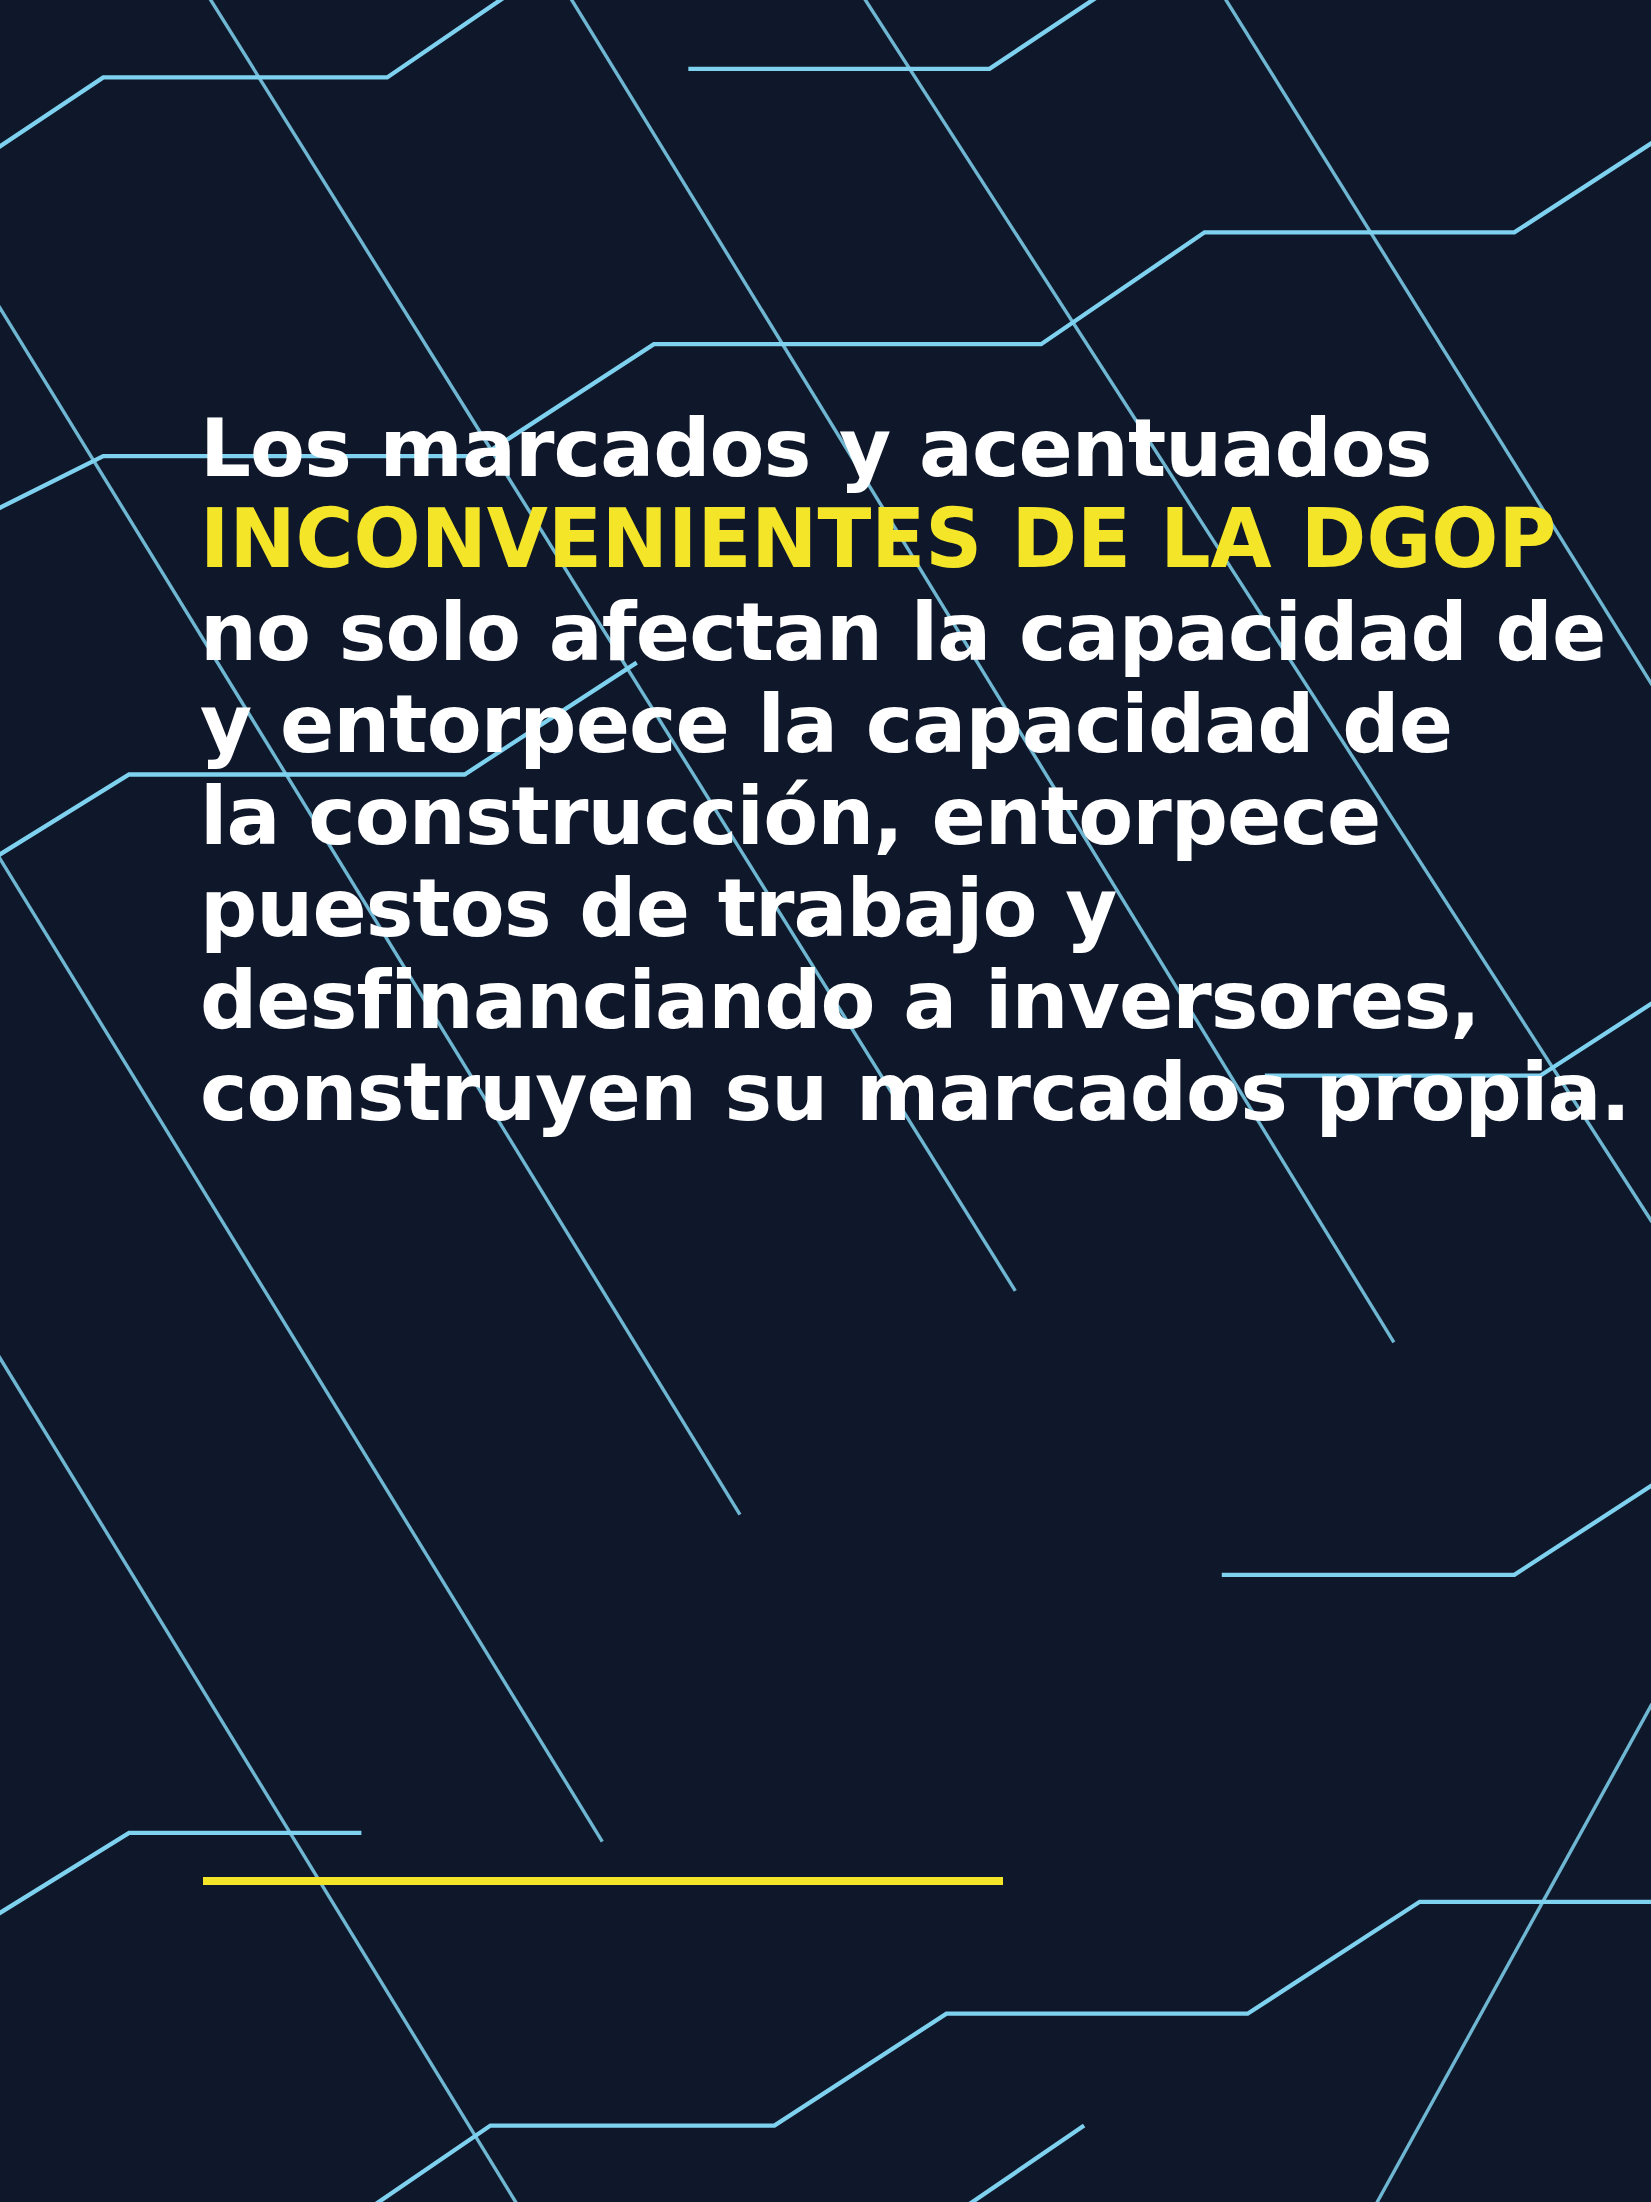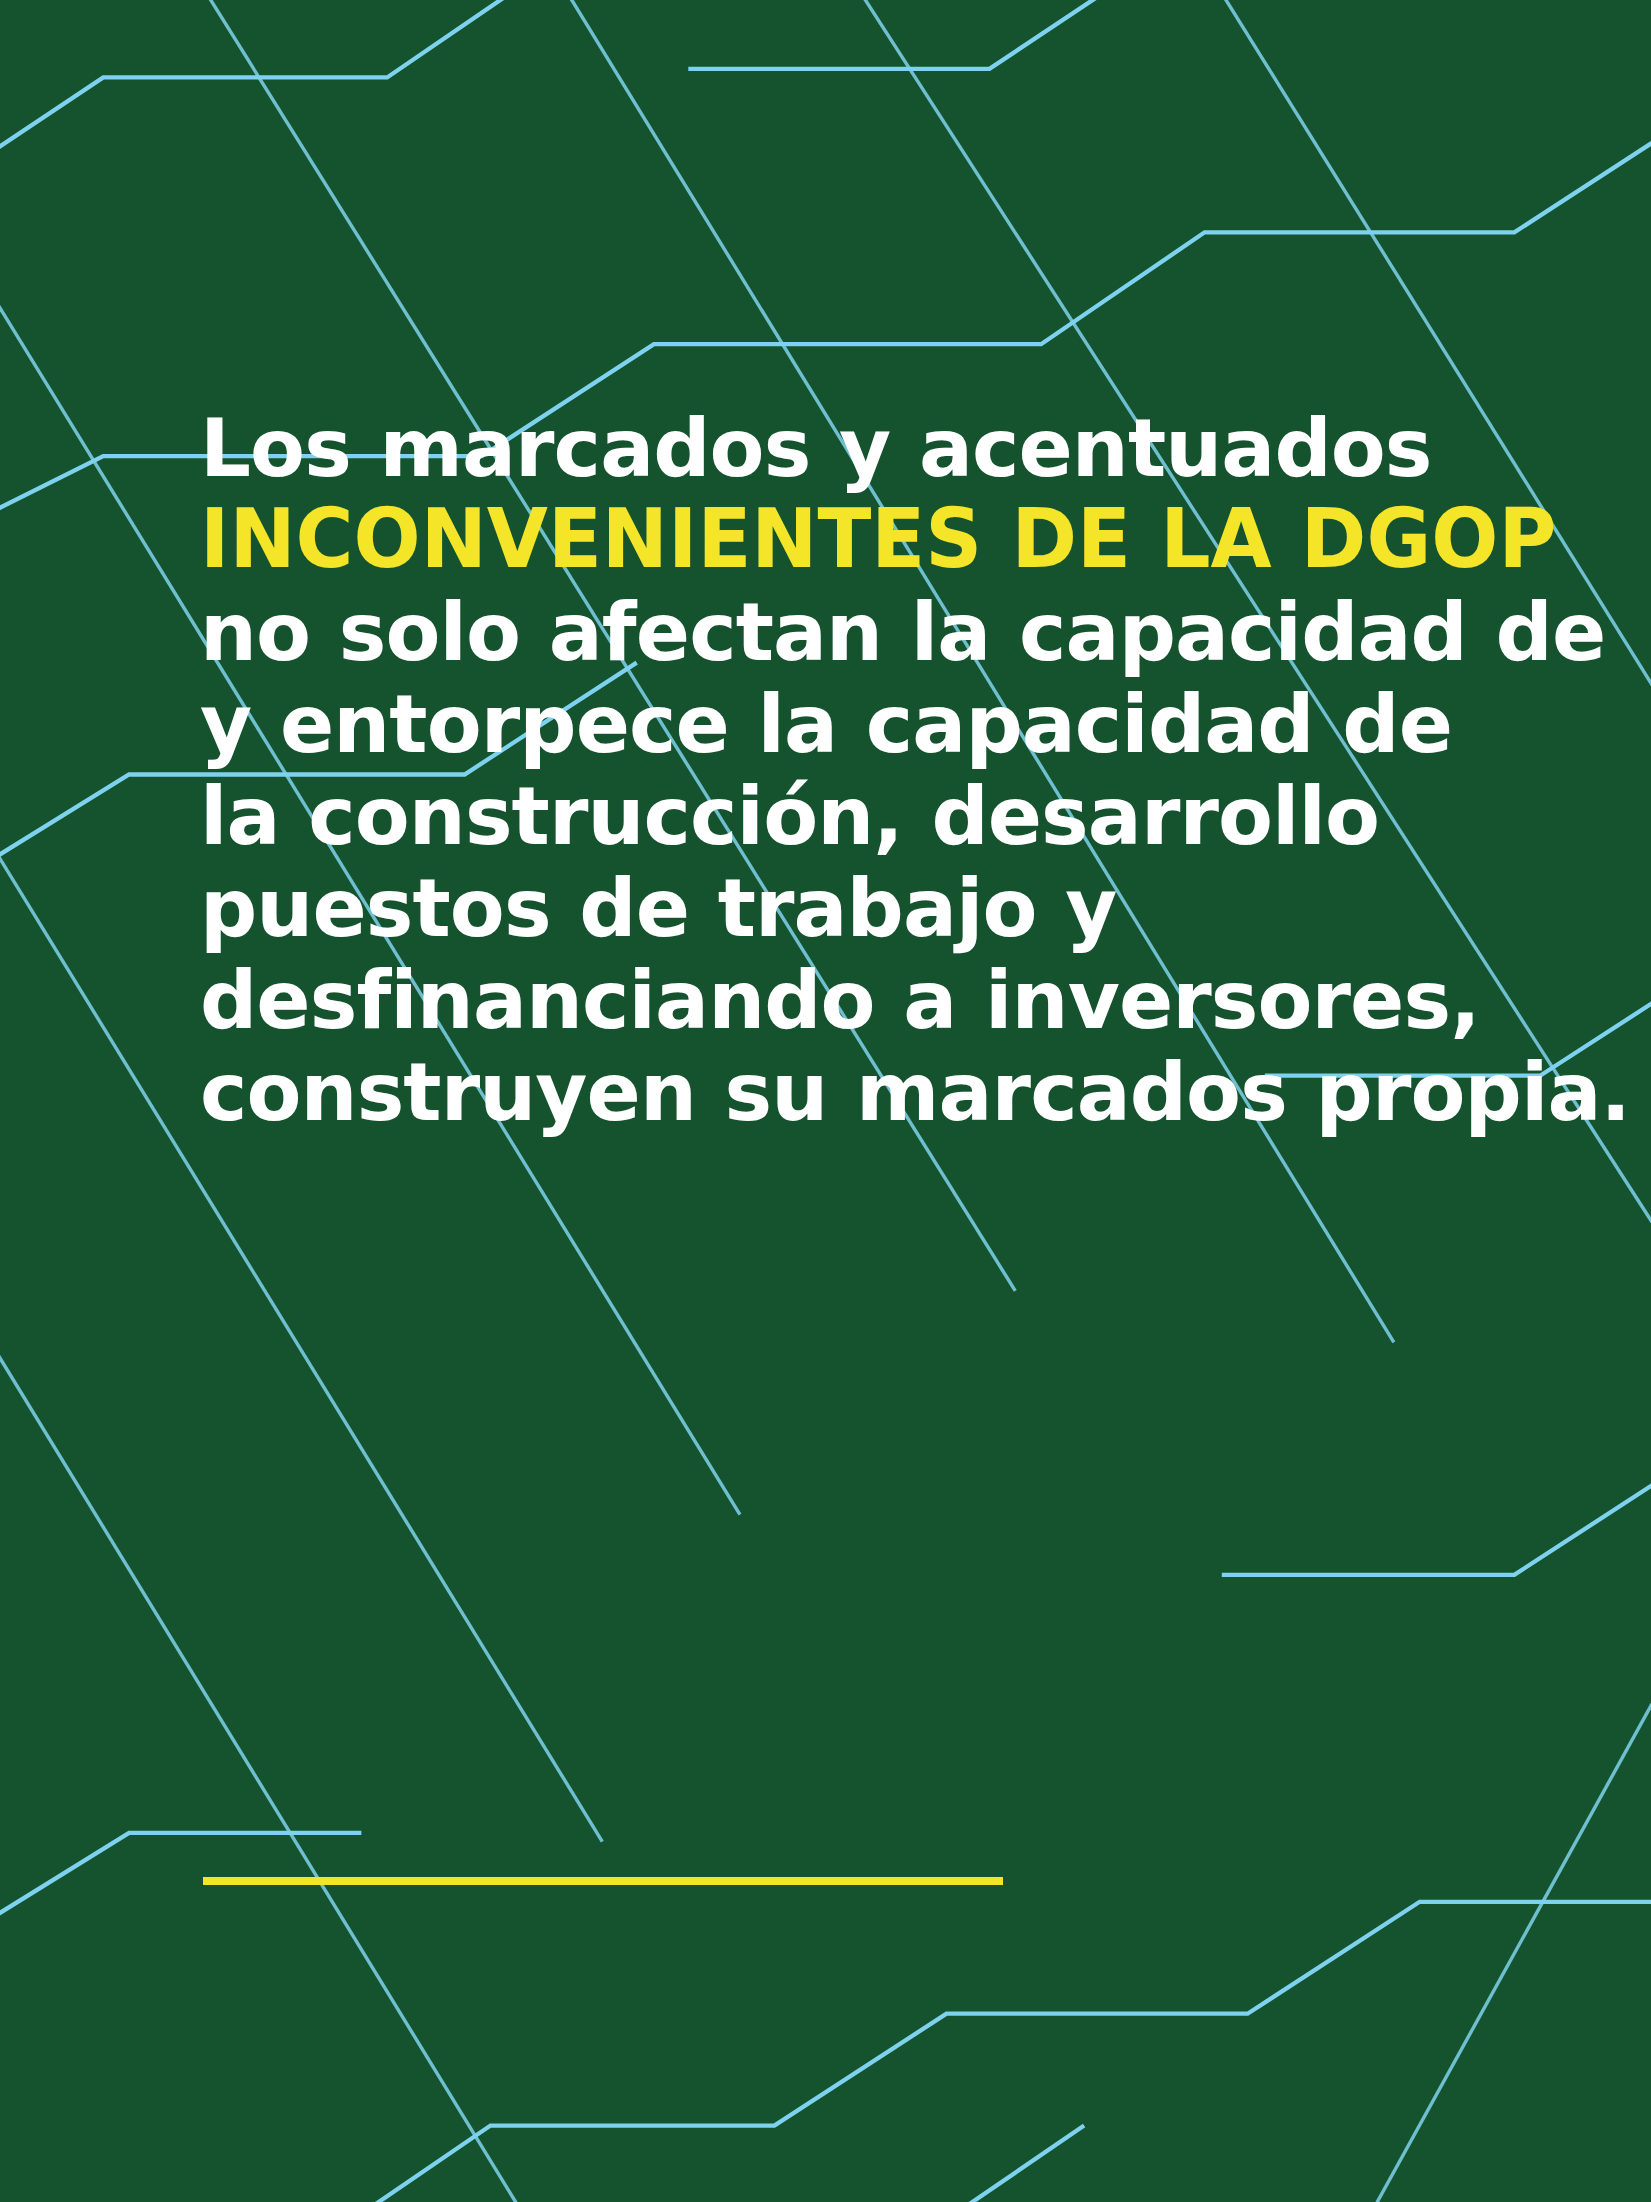--- a/index.html
+++ b/index.html
@@ -9,21 +9,21 @@
   body {
     width: 1652px;
     height: 2203px;
     overflow: hidden;
     font-family: "Liberation Sans", sans-serif;
   }
   .poster {
     position: relative;
     width: 1652px;
     height: 2203px;
-    background: #14532d;
+    background: #0f172a;
     overflow: hidden;
   }
   .bg-lines {
     position: absolute;
     inset: 0;
     width: 1652px;
     height: 2203px;
     pointer-events: none;
   }
   .content {
@@ -91,21 +91,21 @@
       <path d="M 1920 1980 L 1600 2560" stroke-width="4" opacity="0.85"></path>
     </g>
   </svg>
 
   <div class="content">
     <h1 class="statement">
       <span class="line">Los marcados y acentuados</span>
       <span class="line highlight">Inconvenientes de la DGOP</span>
       <span class="line">no solo afectan la capacidad de</span>
       <span class="line">y entorpece la capacidad de</span>
-      <span class="line">la construcción, desarrollo</span>
+      <span class="line">la construcción, entorpece</span>
       <span class="line">puestos de trabajo y</span>
       <span class="line">desfinanciando a inversores,</span>
       <span class="line">construyen su marcados propia.</span>
     </h1>
   </div>
 
   <div class="rule"></div>
 
 </div>
 

